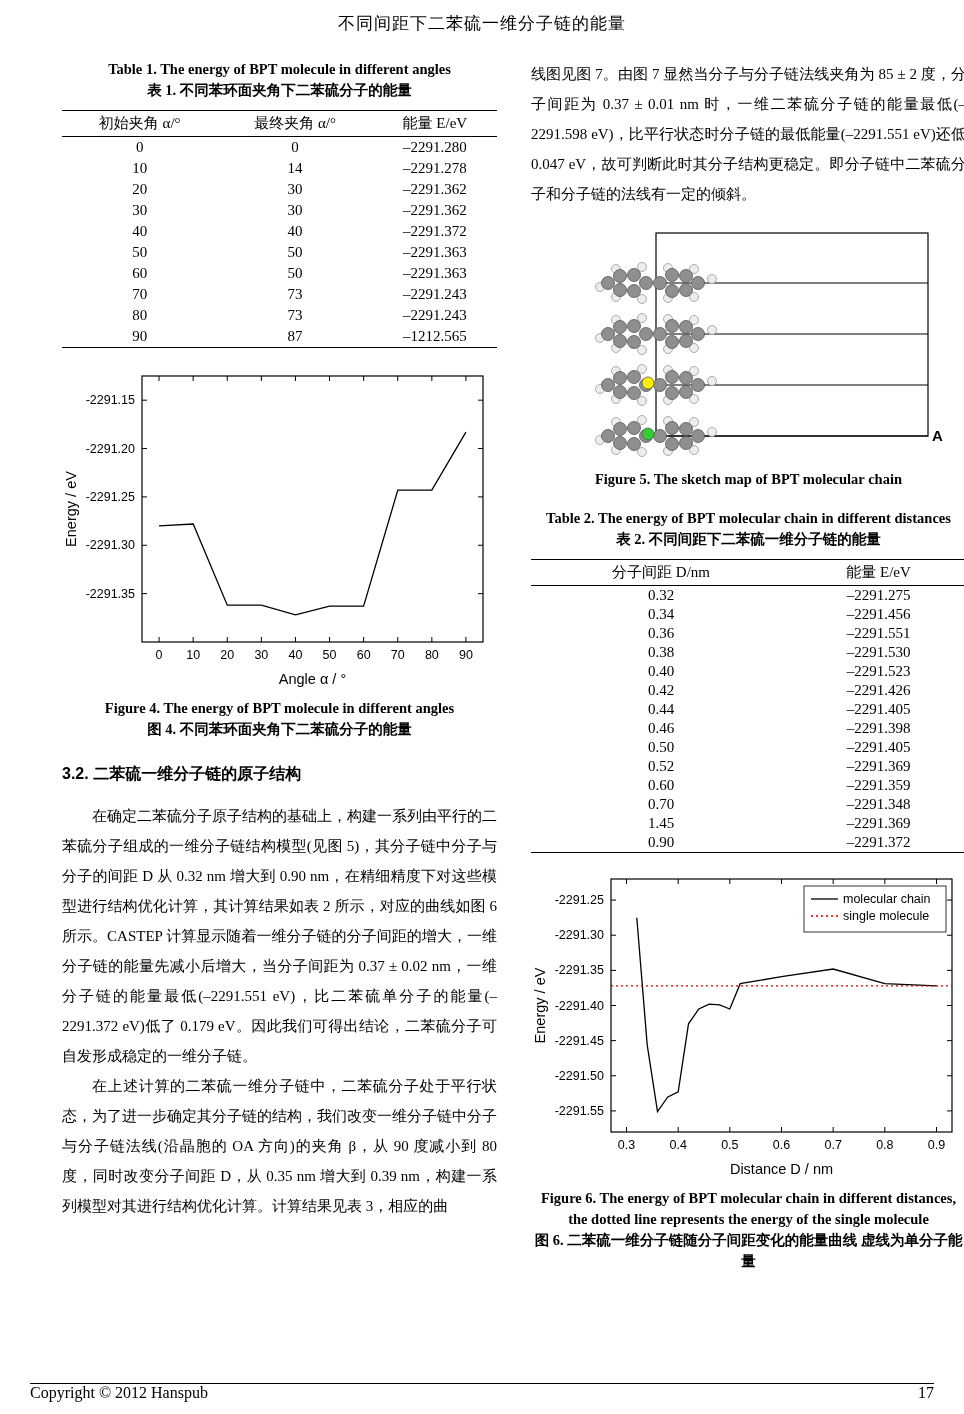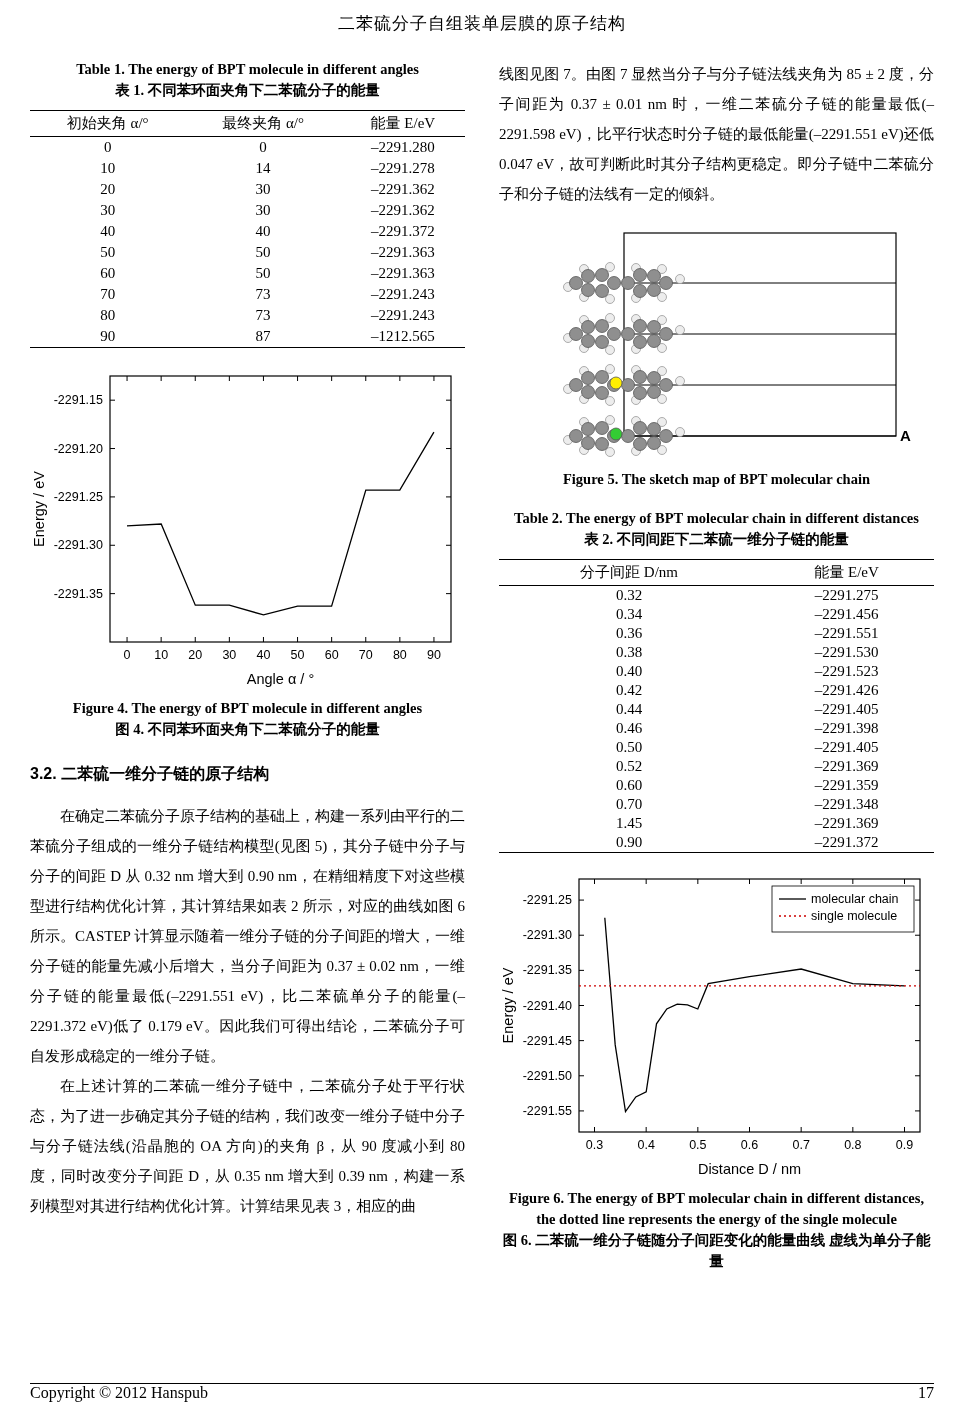--- a/index.html
+++ b/index.html
@@ -3,21 +3,21 @@
 <meta charset="utf-8">
 <style>
   * { margin:0; padding:0; box-sizing:border-box; }
   html,body { background:#ffffff; }
   body {
     width:964px; height:1414px; position:relative; overflow:hidden;
     font-family:"Liberation Serif", serif; color:#000;
   }
   .page { padding:10px 30px 0 30px; height:100%; position:relative; }
   .header-title { text-align:center; font-size:17px; letter-spacing:1px; padding-top:2px; }
-  .columns { display:flex; gap:34px; margin-top:24px; }
+  .columns { display:flex; gap:34px; margin-top:24px;margin-left:32px; }
   .col { width:435px; }
 
   .cap-block { text-align:center; font-weight:bold; font-size:14.5px; line-height:21px; }
   .cap-line { }
 
   table.data { width:100%; border-collapse:collapse; margin-top:9px;
     border-top:1.6px solid #000; border-bottom:1.6px solid #000;
     font-size:15px; }
   table.data th { border-bottom:1px solid #000; font-weight:normal; padding:3px 2px; text-align:center; }
   table.data td { text-align:center; padding:0 2px; line-height:21px; }
@@ -36,21 +36,21 @@
     border-top:1px solid #000; padding-top:0;
     display:flex; justify-content:space-between; font-size:16px; }
   .mt18 { margin-top:18px; }
   .mt12 { margin-top:12px; }
 </style>
 </head>
 <body>
 
 <div class="page">
 
-  <div class="header-title">二苯硫分子自组装单层膜的原子结构</div>
+  <div class="header-title">不同间距下二苯硫一维分子链的能量</div>
 
   <div class="columns">
 
     <div class="col">
 
       <div class="cap-block">
         <div class="cap-line">Table 1. The energy of BPT molecule in different angles</div>
         <div class="cap-line">表 1.  不同苯环面夹角下二苯硫分子的能量</div>
       </div>
 

